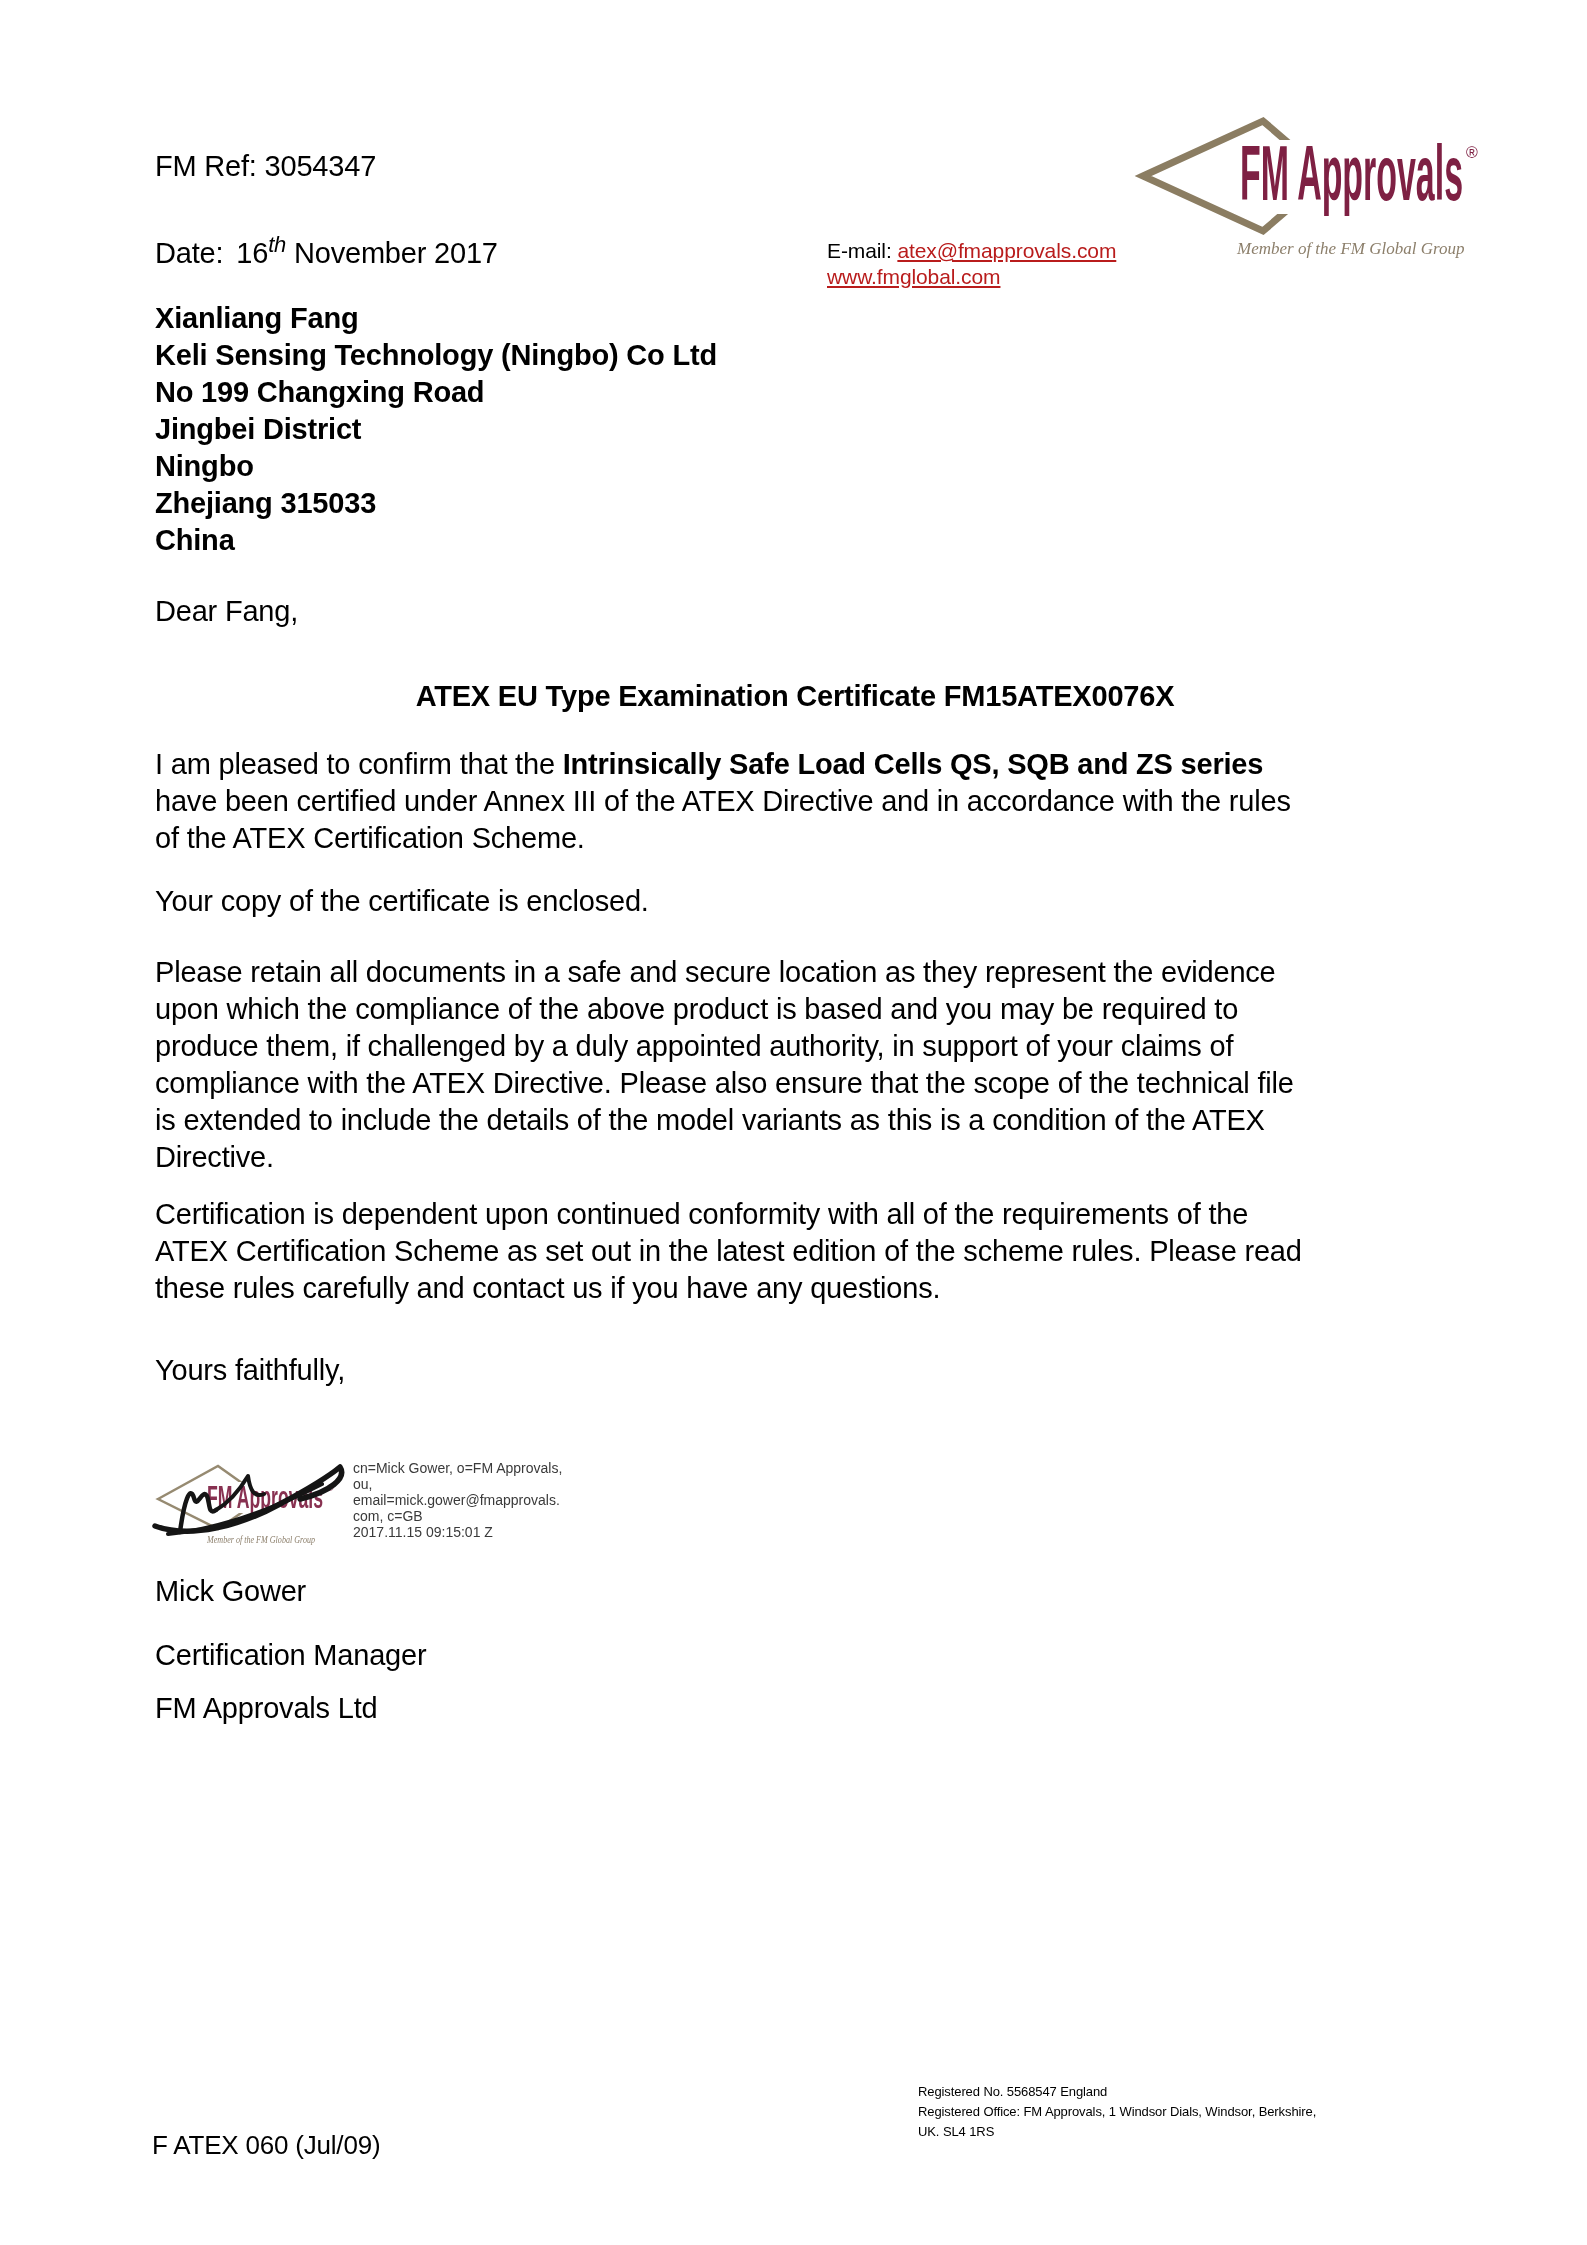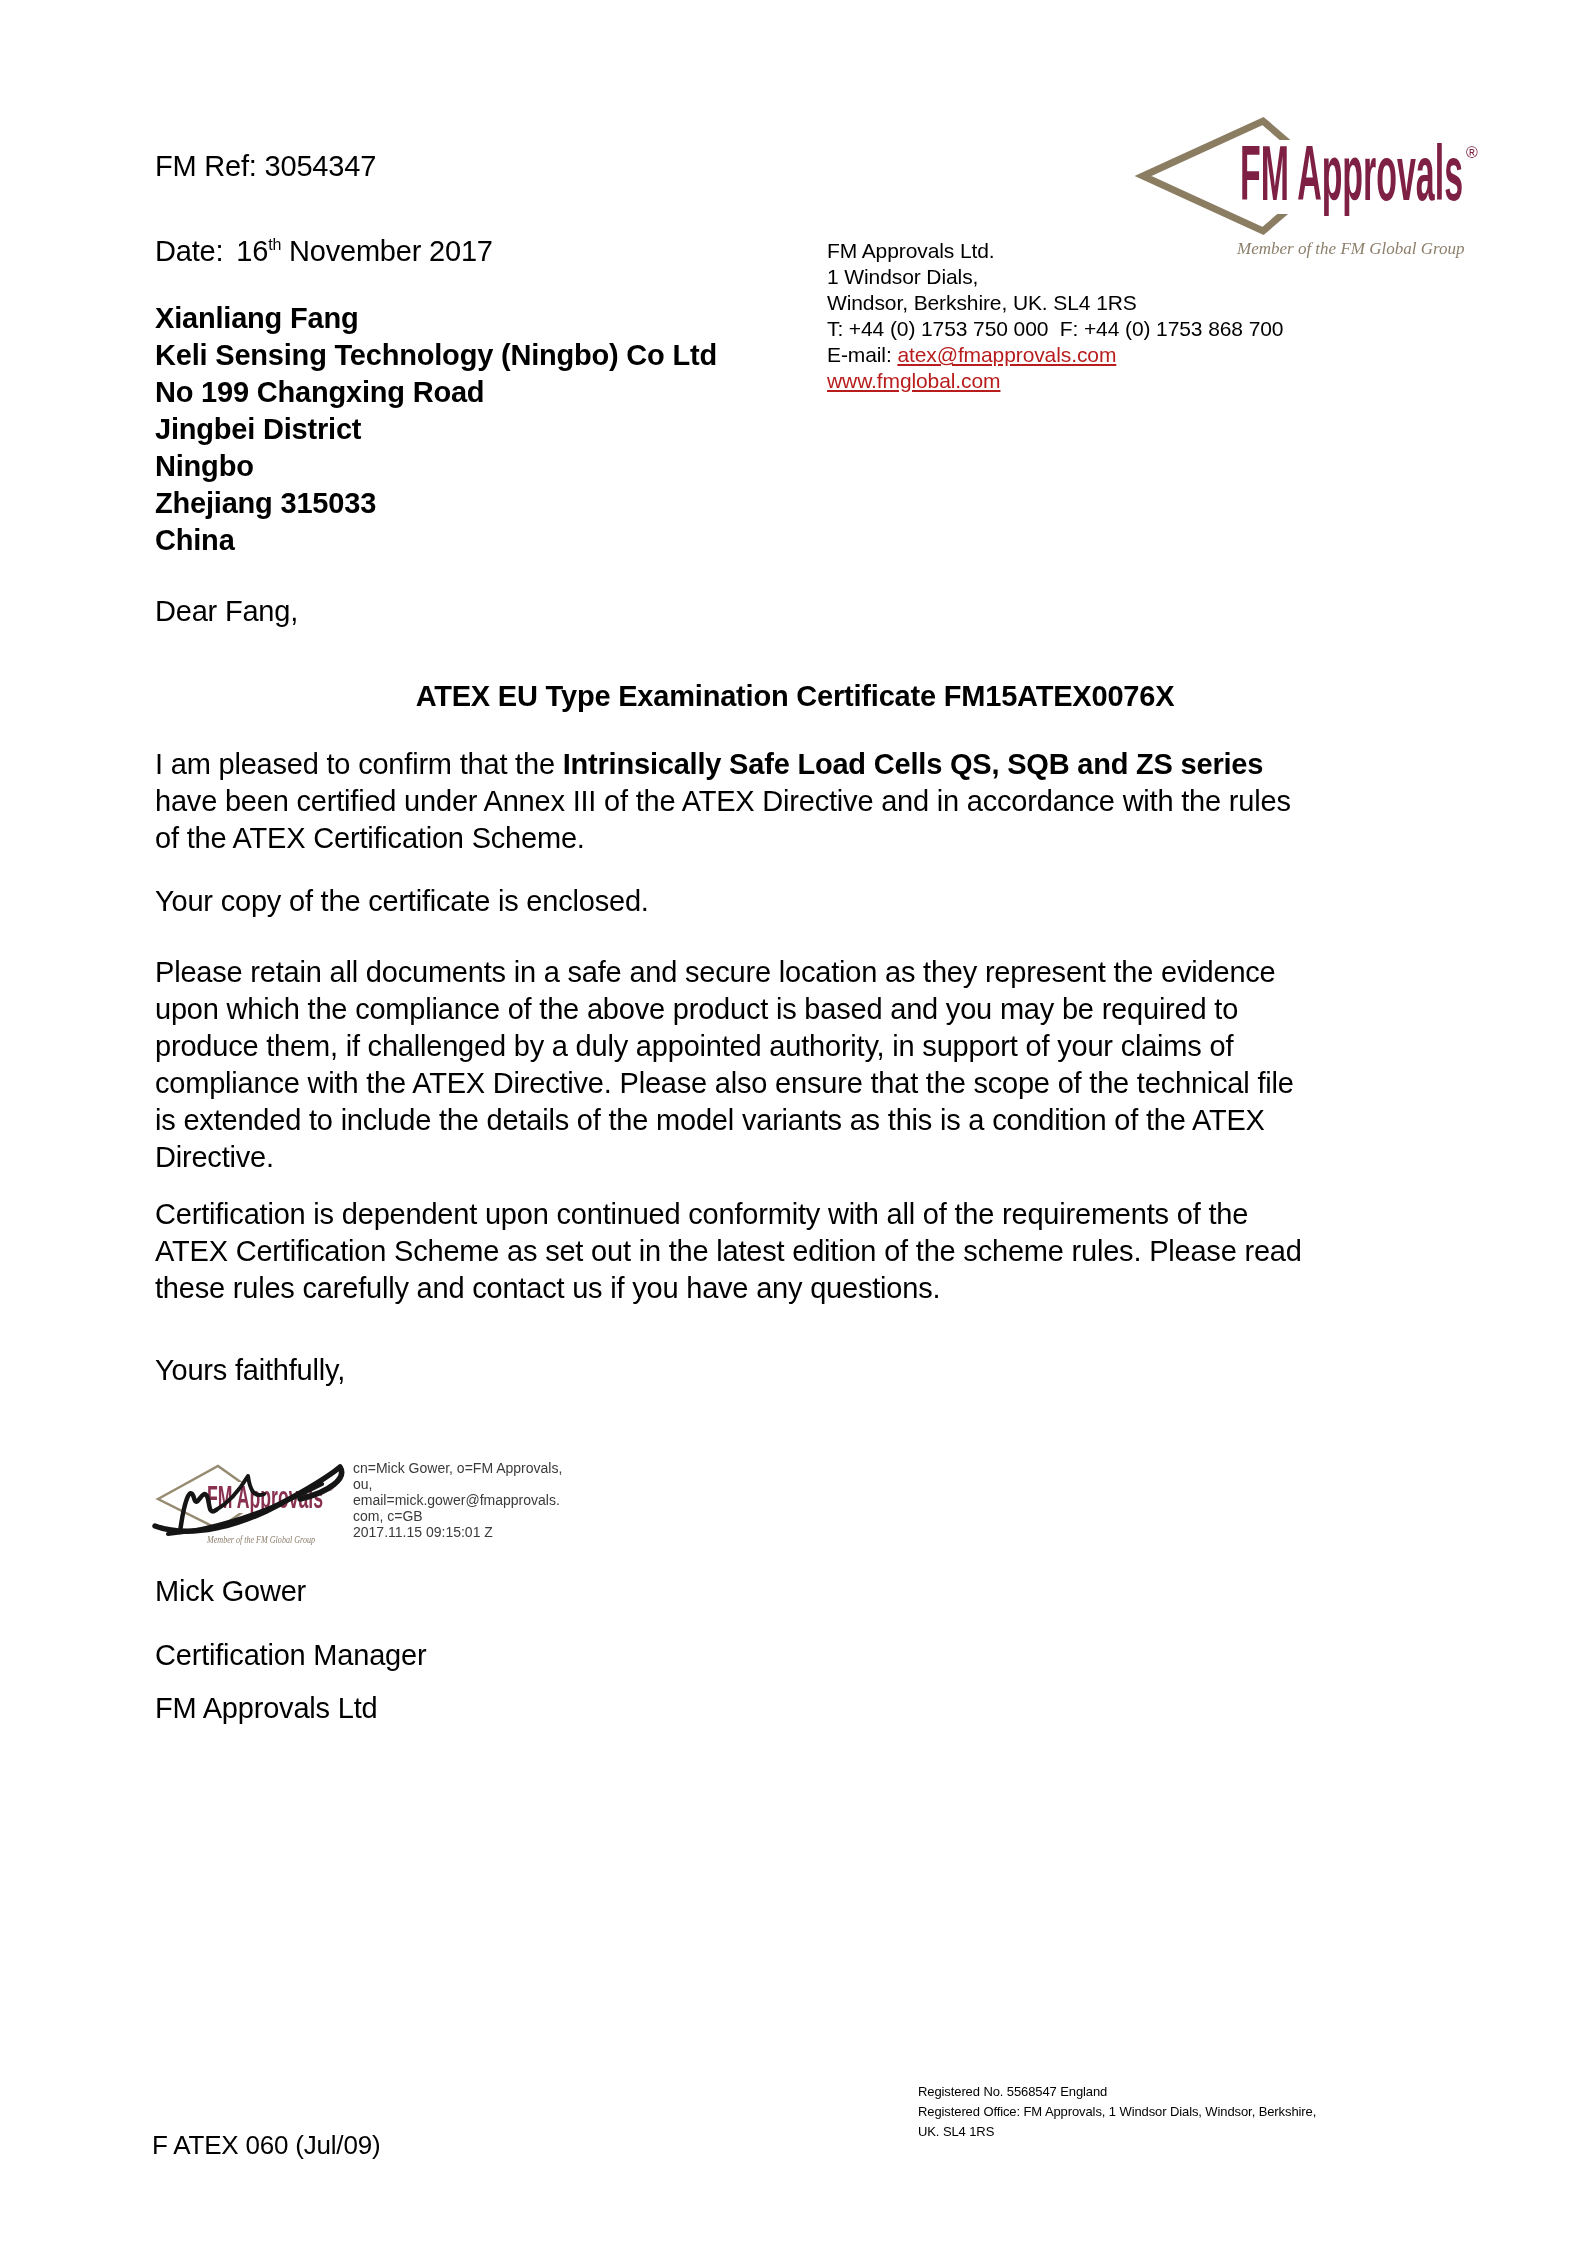--- a/index.html
+++ b/index.html
@@ -16,21 +16,21 @@
   .body-text {
     font-size: 29px;
     line-height: 37px;
     letter-spacing: -0.2px;
     color: #000;
   }
   .prewrap { white-space: pre-wrap; }
   #fm-ref        { left: 155px; top: 148px; }
   #date-line     { left: 155px; top: 226px; }
   #date-line .day { margin-left: 13px; }
-  #date-line sup { font-size: 16px; }
+  #date-line sup { font-size: 22px; font-style: italic; }
   #recipient     { left: 155px; top: 300px; font-weight: bold; }
   #logo-svg      { left: 1128px; top: 98px; }
   #logo-tagline  {
     left: 1237px; top: 239px;
     font-family: "Liberation Serif", serif;
     font-style: italic;
     font-size: 17px;
     color: #8C7F6B;
   }
   #sender-block  { left: 827px; top: 238px; font-size: 21px; line-height: 26px; letter-spacing: -0.1px; }
@@ -75,24 +75,20 @@
 
   <svg class="abs" id="logo-svg" width="355" height="150" viewBox="0 0 355 150">
     <polygon points="15,78 135,23 199,78 135,133" fill="none" stroke="#8B7D62" stroke-width="7"></polygon>
     <rect x="106" y="42" width="248" height="74" fill="#ffffff"></rect>
     <text x="112" y="102" font-family="Liberation Sans, sans-serif" font-weight="bold" font-size="77" fill="#7E2043" textLength="223" lengthAdjust="spacingAndGlyphs">FM Approvals</text>
     <text x="338" y="60" font-family="Liberation Sans, sans-serif" font-size="16" fill="#7E2043">®</text>
   </svg>
   <div class="abs" id="logo-tagline">Member of the FM Global Group</div>
 
   <div class="abs" id="sender-block">
-    <div class="prewrap">FM Approvals Ltd.
-1 Windsor Dials,
-Windsor, Berkshire, UK. SL4 1RS
-T: +44 (0) 1753 750 000  F: +44 (0) 1753 868 700</div>
     <div><span>E-mail: </span><a href="#">atex@fmapprovals.com</a></div>
     <div id="sender-web"><a href="#">www.fmglobal.com</a></div>
   </div>
 
   <div class="abs body-text" id="salutation">Dear Fang,</div>
 
   <div class="abs body-text" id="subject-line">ATEX EU Type Examination Certificate FM15ATEX0076X</div>
 
   <div class="abs body-text prewrap" id="para-1"><span>I am pleased to confirm that the </span><b>Intrinsically Safe Load Cells QS, SQB and ZS series</b><span>
 have been certified under Annex III of the ATEX Directive and in accordance with the rules

